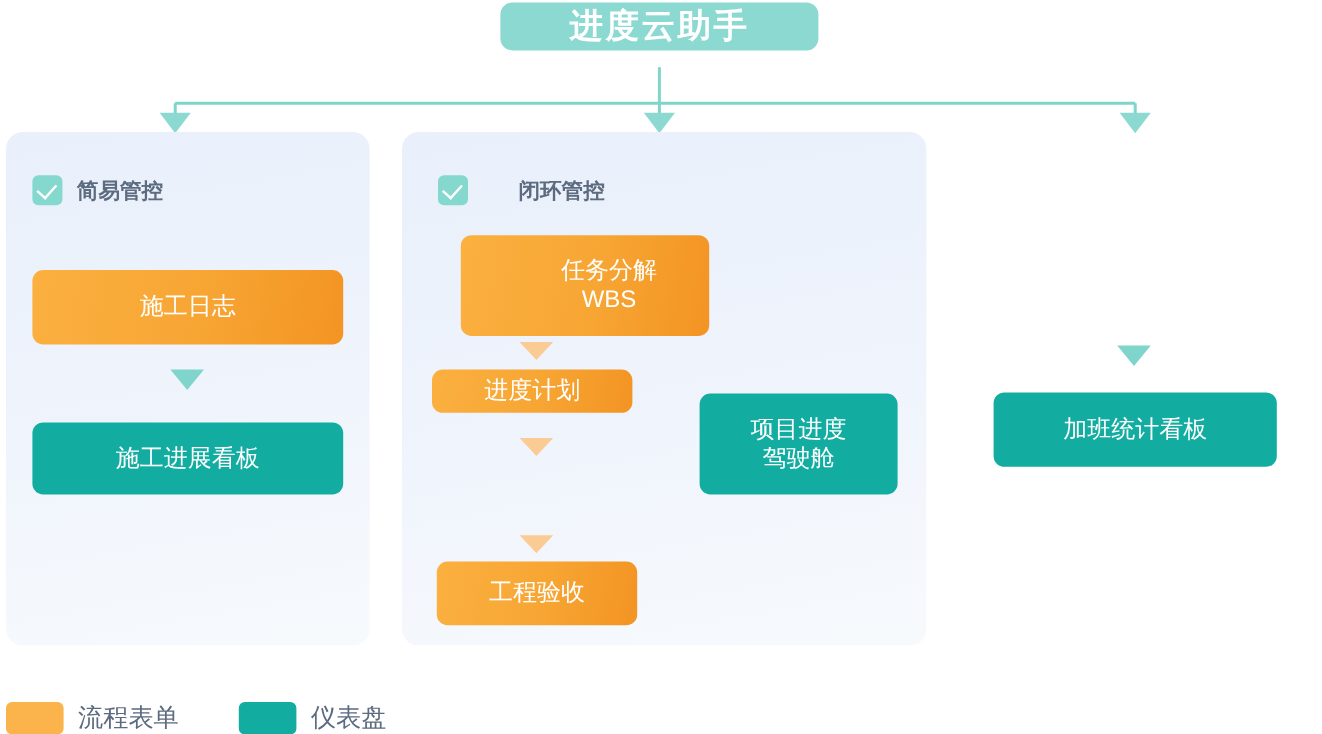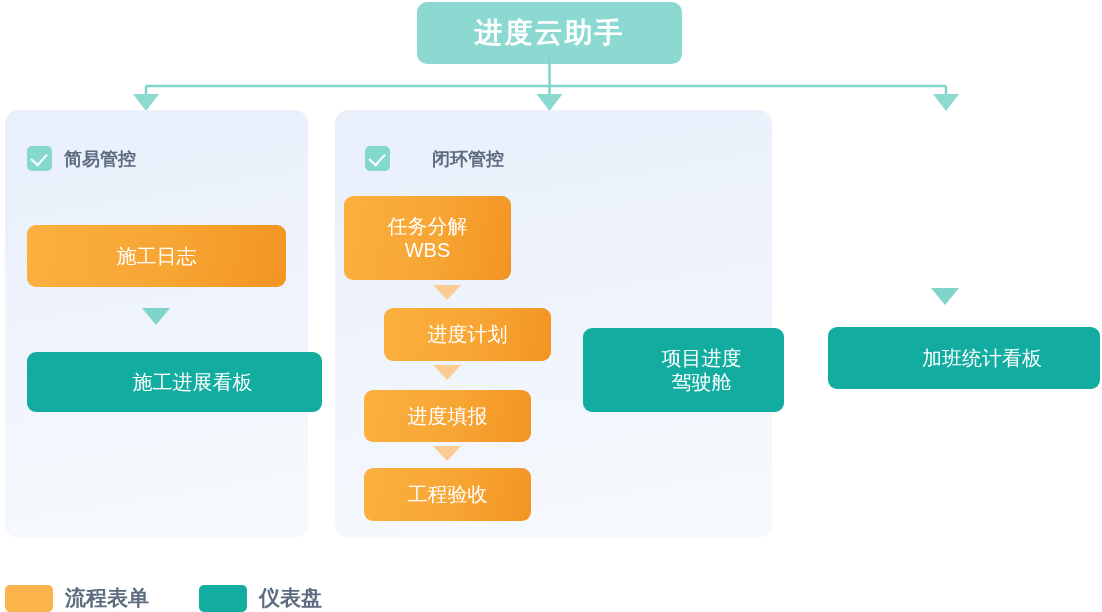--- a/index.html
+++ b/index.html
@@ -17,21 +17,21 @@
     background: #ffffff;
     overflow: hidden;
   }
 
   
   .title-box {
     position: absolute;
     left: 417px;
     top: 2px;
     width: 265px;
-    height: 62px;
+    height: 40px;
     border-radius: 10px;
     background: #8bd9d0;
     display: flex;
     align-items: center;
     justify-content: center;
     color: #ffffff;
     font-size: 28px;
     font-weight: bold;
     letter-spacing: 2px;
   }
@@ -106,30 +106,29 @@
     border-radius: 9px;
     font-size: 20px;
     line-height: 1.22;
     white-space: pre-line;
   }
   .node.form {
     background: linear-gradient(100deg, #fbb040 0%, #f7a634 52%, #f39423 100%);
   }
   .node.dash {
     background: #12ada0;
-    padding-left: 36px;
   }
 
   
   #n-c1-1 { left: 27px;  top: 225px; width: 259px; height: 62px; }
   #n-c1-2 { left: 27px;  top: 352px; width: 259px; height: 60px; text-align: right; }
 
   
-  #n-c2-1 { left: 344px; top: 196px; width: 167px; height: 84px; }
-  #n-c2-2 { left: 384px; top: 308px; width: 167px; height: 53px; }
+  #n-c2-1 { left: 384px; top: 196px; width: 167px; height: 84px; padding-left: 40px; }
+  #n-c2-2 { left: 360px; top: 308px; width: 167px; height: 36px; }
   #n-c2-3 { left: 364px; top: 390px; width: 167px; height: 52px; }
   #n-c2-4 { left: 364px; top: 468px; width: 167px; height: 53px; }
   #n-c2-5 { left: 583px; top: 328px; width: 165px; height: 84px; }
 
   
   #n-c3-1 { left: 828px; top: 210px; width: 236px; height: 63px; }
   #n-c3-2 { left: 828px; top: 327px; width: 236px; height: 62px; }
 
   
   .varrow {
@@ -166,21 +165,21 @@
   .swatch {
     width: 48px;
     height: 27px;
     border-radius: 5px;
     flex: 0 0 auto;
   }
   .swatch.form { background: #fbb44c; }
   .swatch.dash { background: #12ada0; }
   .legend-label {
     font-size: 21px;
-    font-weight: bold;
+    font-weight: normal;
     color: #5c6b7f;
     white-space: nowrap;
   }
 </style>
 </head>
 <body>
 
 <div id="stage">
 
   <div class="title-box">
@@ -226,21 +225,20 @@
     <div class="card-header">
       <span class="checkbox"></span>
       <span class="card-title">闭环管控</span>
     </div>
   </div>
   <div class="node form" id="n-c2-1">任务分解
 WBS</div>
   <div class="varrow peach" id="a-c2-1"></div>
   <div class="node form" id="n-c2-2">进度计划</div>
   <div class="varrow peach" id="a-c2-2"></div>
-  <div class="node form" id="n-c2-3">进度填报</div>
   <div class="varrow peach" id="a-c2-3"></div>
   <div class="node form" id="n-c2-4">工程验收</div>
   <div class="node dash" id="n-c2-5">项目进度
 驾驶舱</div>
 
   <div class="varrow teal" id="a-c3-1"></div>
   <div class="node dash" id="n-c3-2">加班统计看板</div>
 
   <div class="legend">
     <div class="legend-item">

